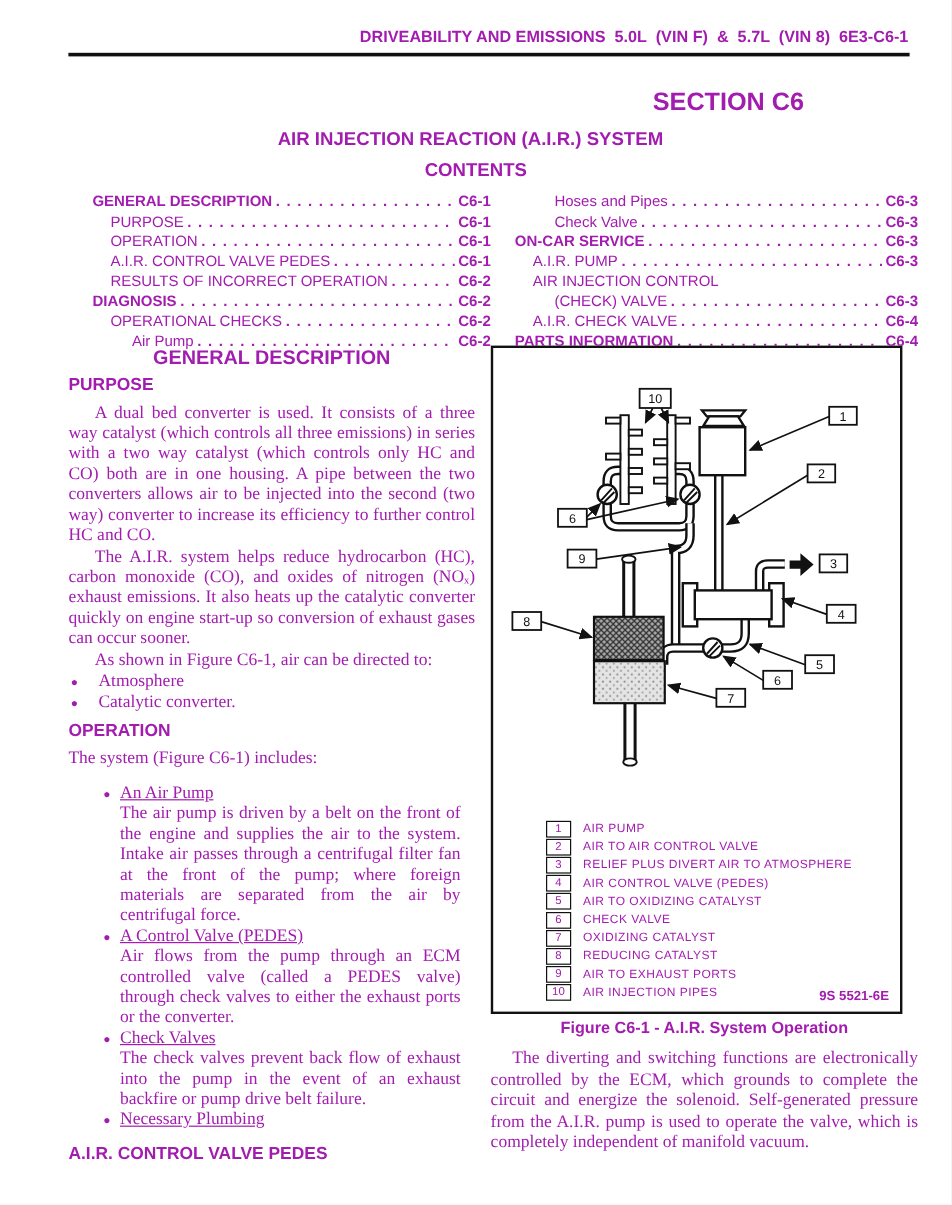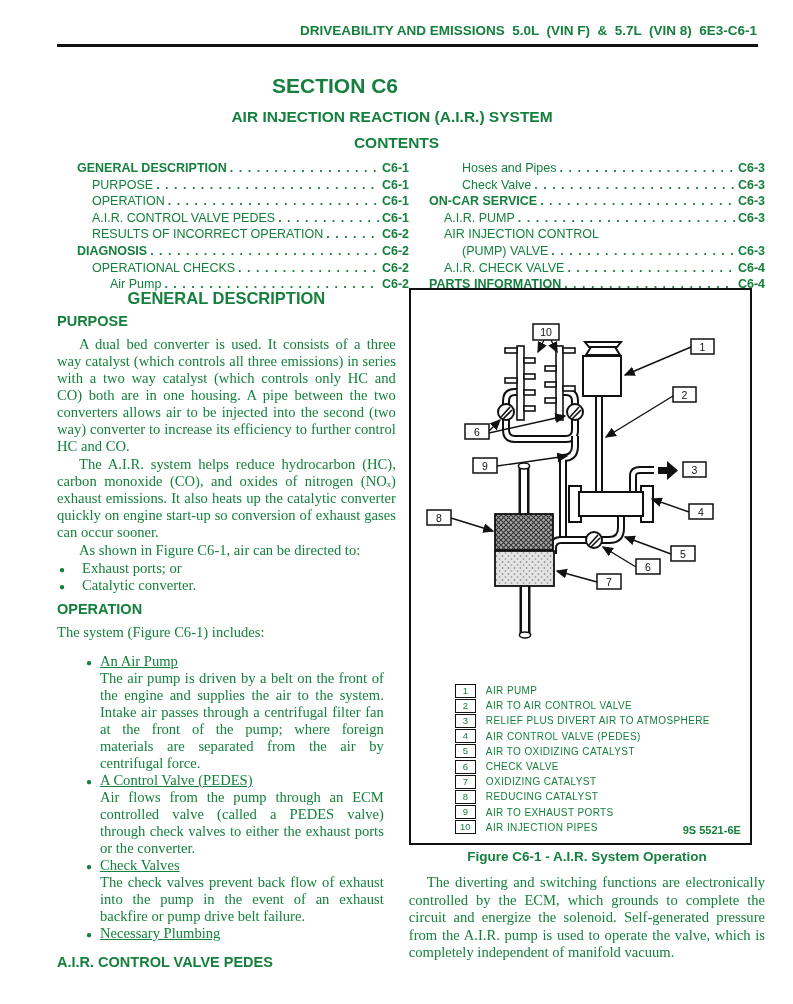--- a/index.html
+++ b/index.html
@@ -1,25 +1,25 @@
 <!DOCTYPE html>
 <html><head>
 <meta charset="utf-8">
 <style>
   html,body{margin:0;padding:0;background:#e9e9e9;}
-  .page{position:relative;width:793px;height:1004px;background:#fff;color:#15803d;overflow:hidden;
+  .page{position:relative;width:793px;height:1004px;background:#fff;color:#a21caf;overflow:hidden;
         font-family:"Liberation Serif", serif;}
 
   
   .hdr{position:absolute;top:23px;left:57px;width:700px;text-align:right;
        font-family:"Liberation Sans",sans-serif;font-weight:bold;font-size:13.5px;white-space:pre;}
   .rule{position:absolute;top:44px;left:57px;width:701px;border-top:3px solid #111;}
 
   
-  .t1{position:absolute;top:74px;left:0;width:670px;text-align:center;
+  .t1{position:absolute;top:74px;left:0;width:670px;text-align:right;
       font-family:"Liberation Sans",sans-serif;font-weight:bold;font-size:21px;}
   .t2{position:absolute;top:108px;left:0;width:784px;text-align:center;
       font-family:"Liberation Sans",sans-serif;font-weight:bold;font-size:15.5px;}
   .t3{position:absolute;top:134px;left:0;width:793px;text-align:center;
       font-family:"Liberation Sans",sans-serif;font-weight:bold;font-size:15.5px;}
 
   
   .toc{position:absolute;top:160px;left:57px;width:708px;display:flex;gap:13px;
        font-family:"Liberation Sans",sans-serif;font-size:12.5px;}
   .toc-col{width:352px;}
@@ -156,21 +156,21 @@
           <span class="lbl i1">A.I.R.  PUMP</span>
           <span class="dots"></span>
           <span class="pg">C6-3</span>
         </div>
       <div class="trow nodots">
           <span class="lbl i1">AIR INJECTION CONTROL</span>
           <span class="dots"></span>
           <span class="pg"></span>
         </div>
       <div class="trow">
-          <span class="lbl i2">(PUMP) VALVE</span>
+          <span class="lbl i2">(CHECK) VALVE</span>
           <span class="dots"></span>
           <span class="pg">C6-3</span>
         </div>
       <div class="trow">
           <span class="lbl i1">A.I.R. CHECK VALVE</span>
           <span class="dots"></span>
           <span class="pg">C6-4</span>
         </div>
       <div class="trow b">
           <span class="lbl">PARTS INFORMATION</span>
@@ -182,21 +182,21 @@
 
   <div class="body">
 
     <div class="colL">
       <div class="h-center">GENERAL DESCRIPTION</div>
       <div class="h-side" style="margin-top:2px">PURPOSE</div>
       <p class="p">A dual bed converter is used.  It consists of a three way catalyst (which controls all three emissions) in series with a two way catalyst (which controls only HC and CO) both are in one housing.  A pipe between the two converters allows air to be injected into the second (two way) converter to increase its efficiency to further control HC and CO.</p>
       <p class="p">The A.I.R. system helps reduce hydrocarbon (HC), carbon monoxide (CO), and oxides of nitrogen (NOₓ) exhaust emissions.  It also heats up the catalytic converter quickly on engine start-up so conversion of exhaust gases can occur sooner.</p>
       <p class="p">As shown in Figure C6-1, air can be directed to:</p>
       <ul class="dashlist">
-        <li>Exhaust ports; or</li>
+        <li>Atmosphere</li>
         <li>Catalytic converter.</li>
       </ul>
       <div class="h-side">OPERATION</div>
       <p class="p0">The system (Figure C6-1) includes:</p>
       <ul class="oplist">
         <li>
           <span class="utitle">An Air Pump</span><br>
           <span>The air pump is driven by a belt on the front of the engine and supplies the air to the system.  Intake air passes through a centrifugal filter fan at the front of the pump; where foreign materials are separated from the air by centrifugal force.</span>
         </li>
         <li>

